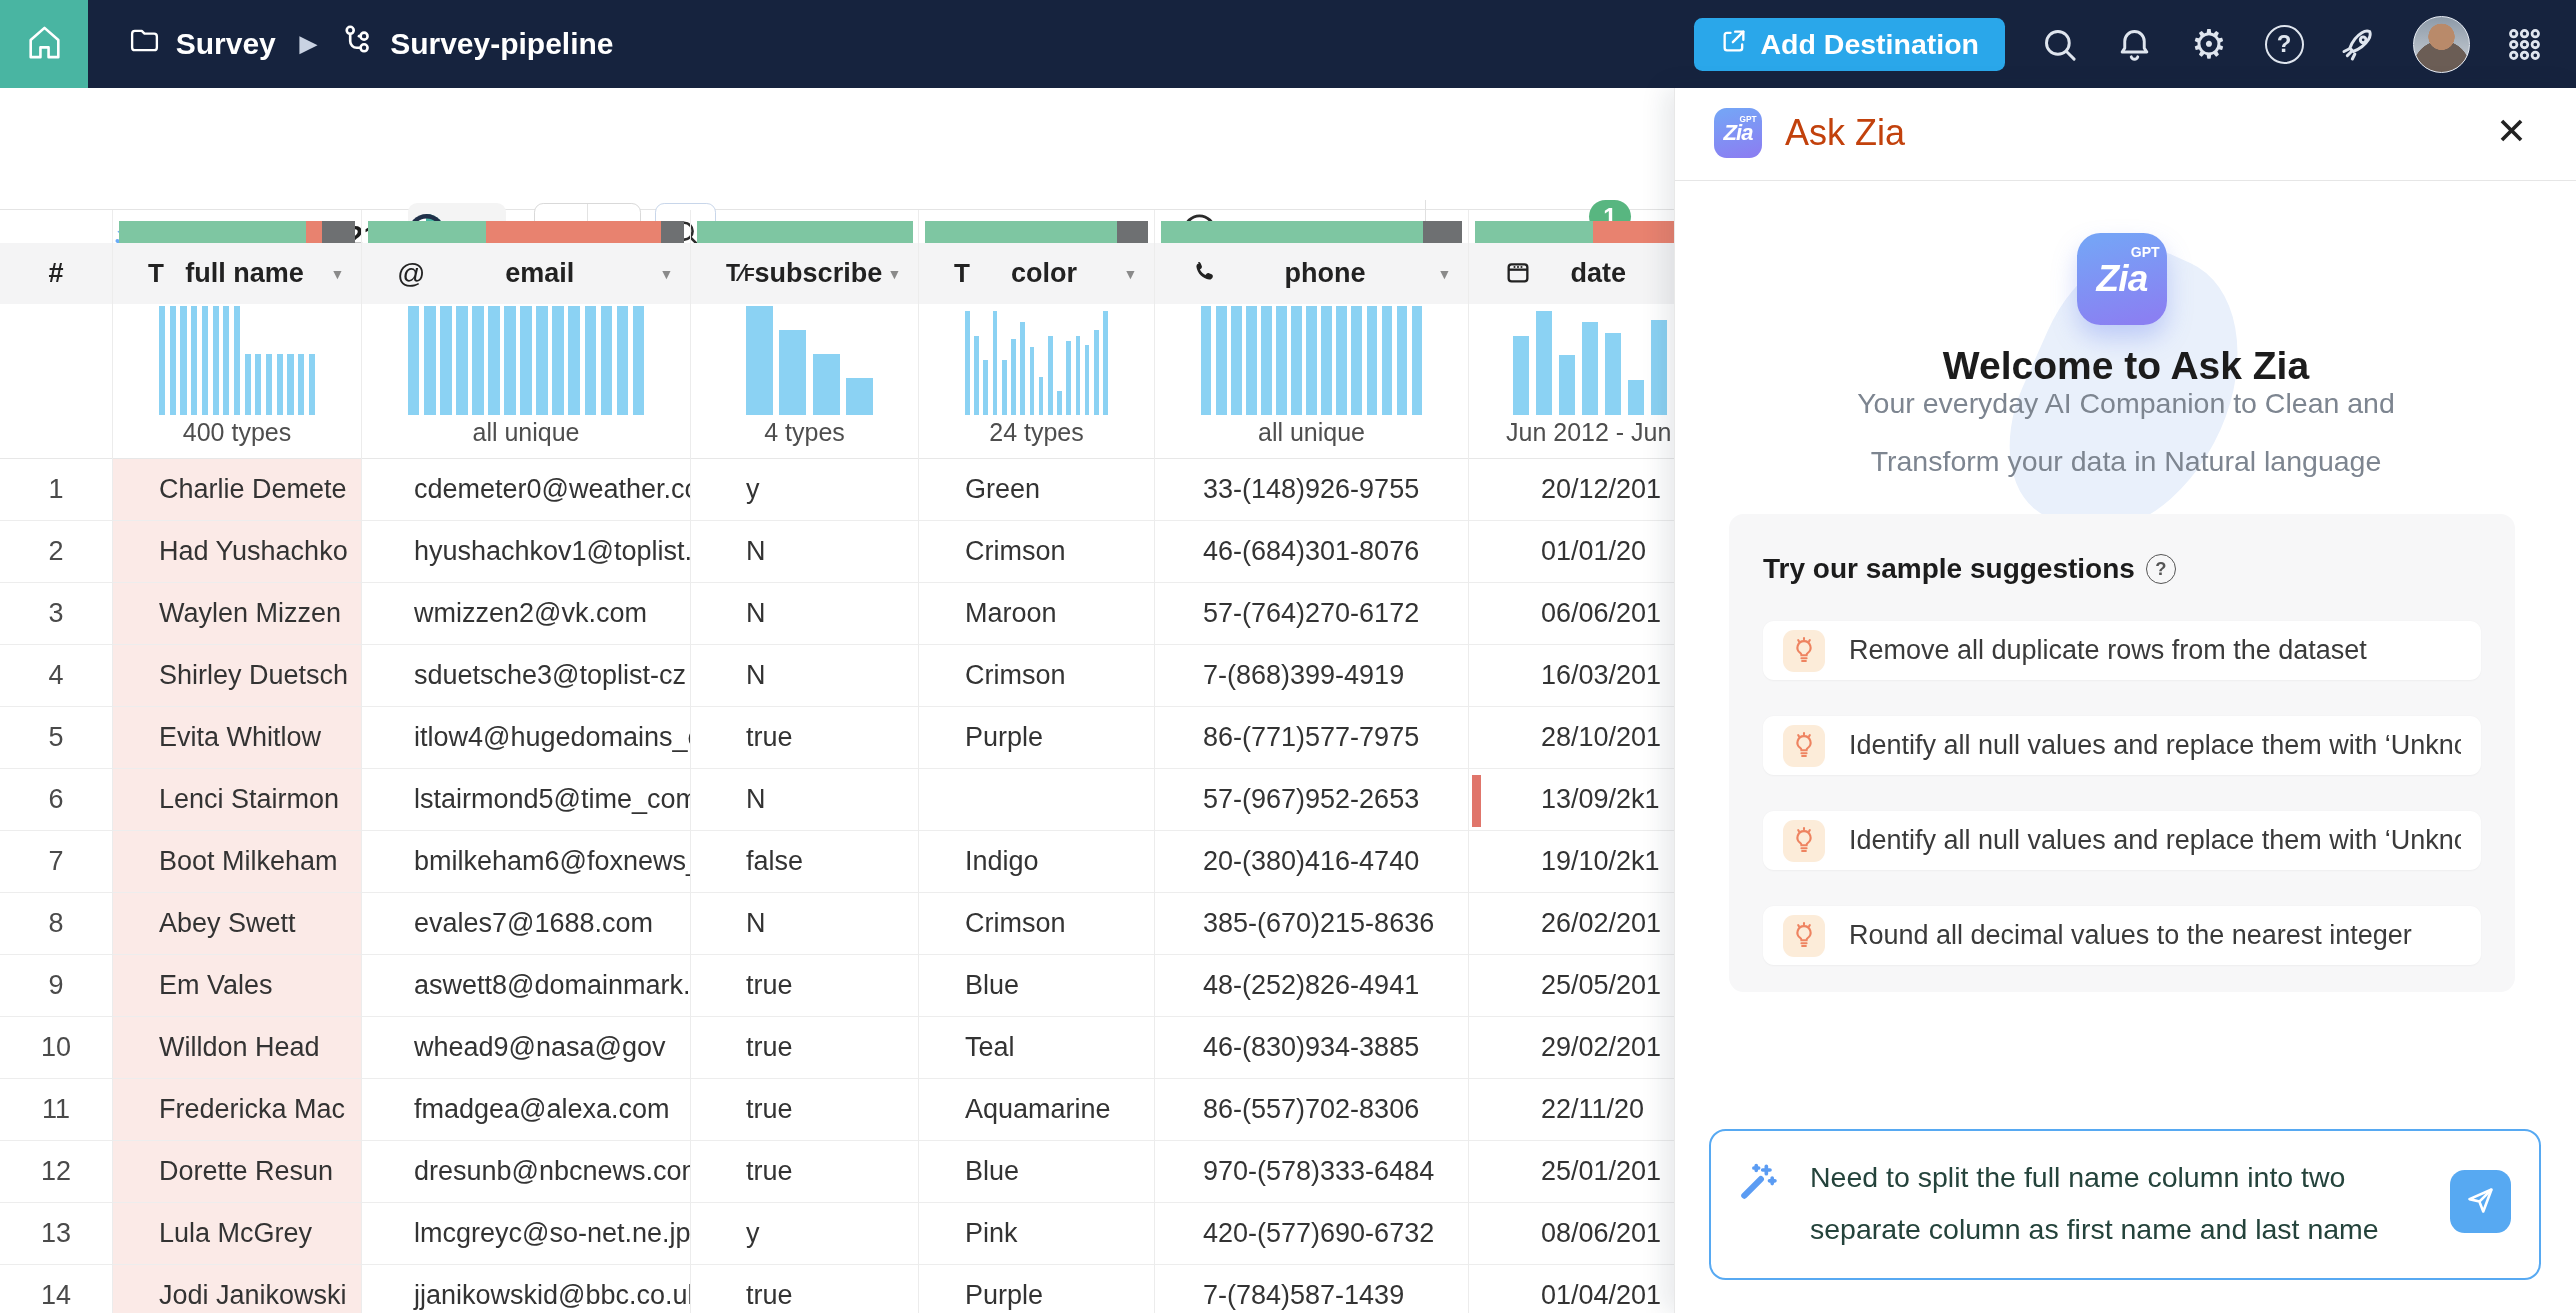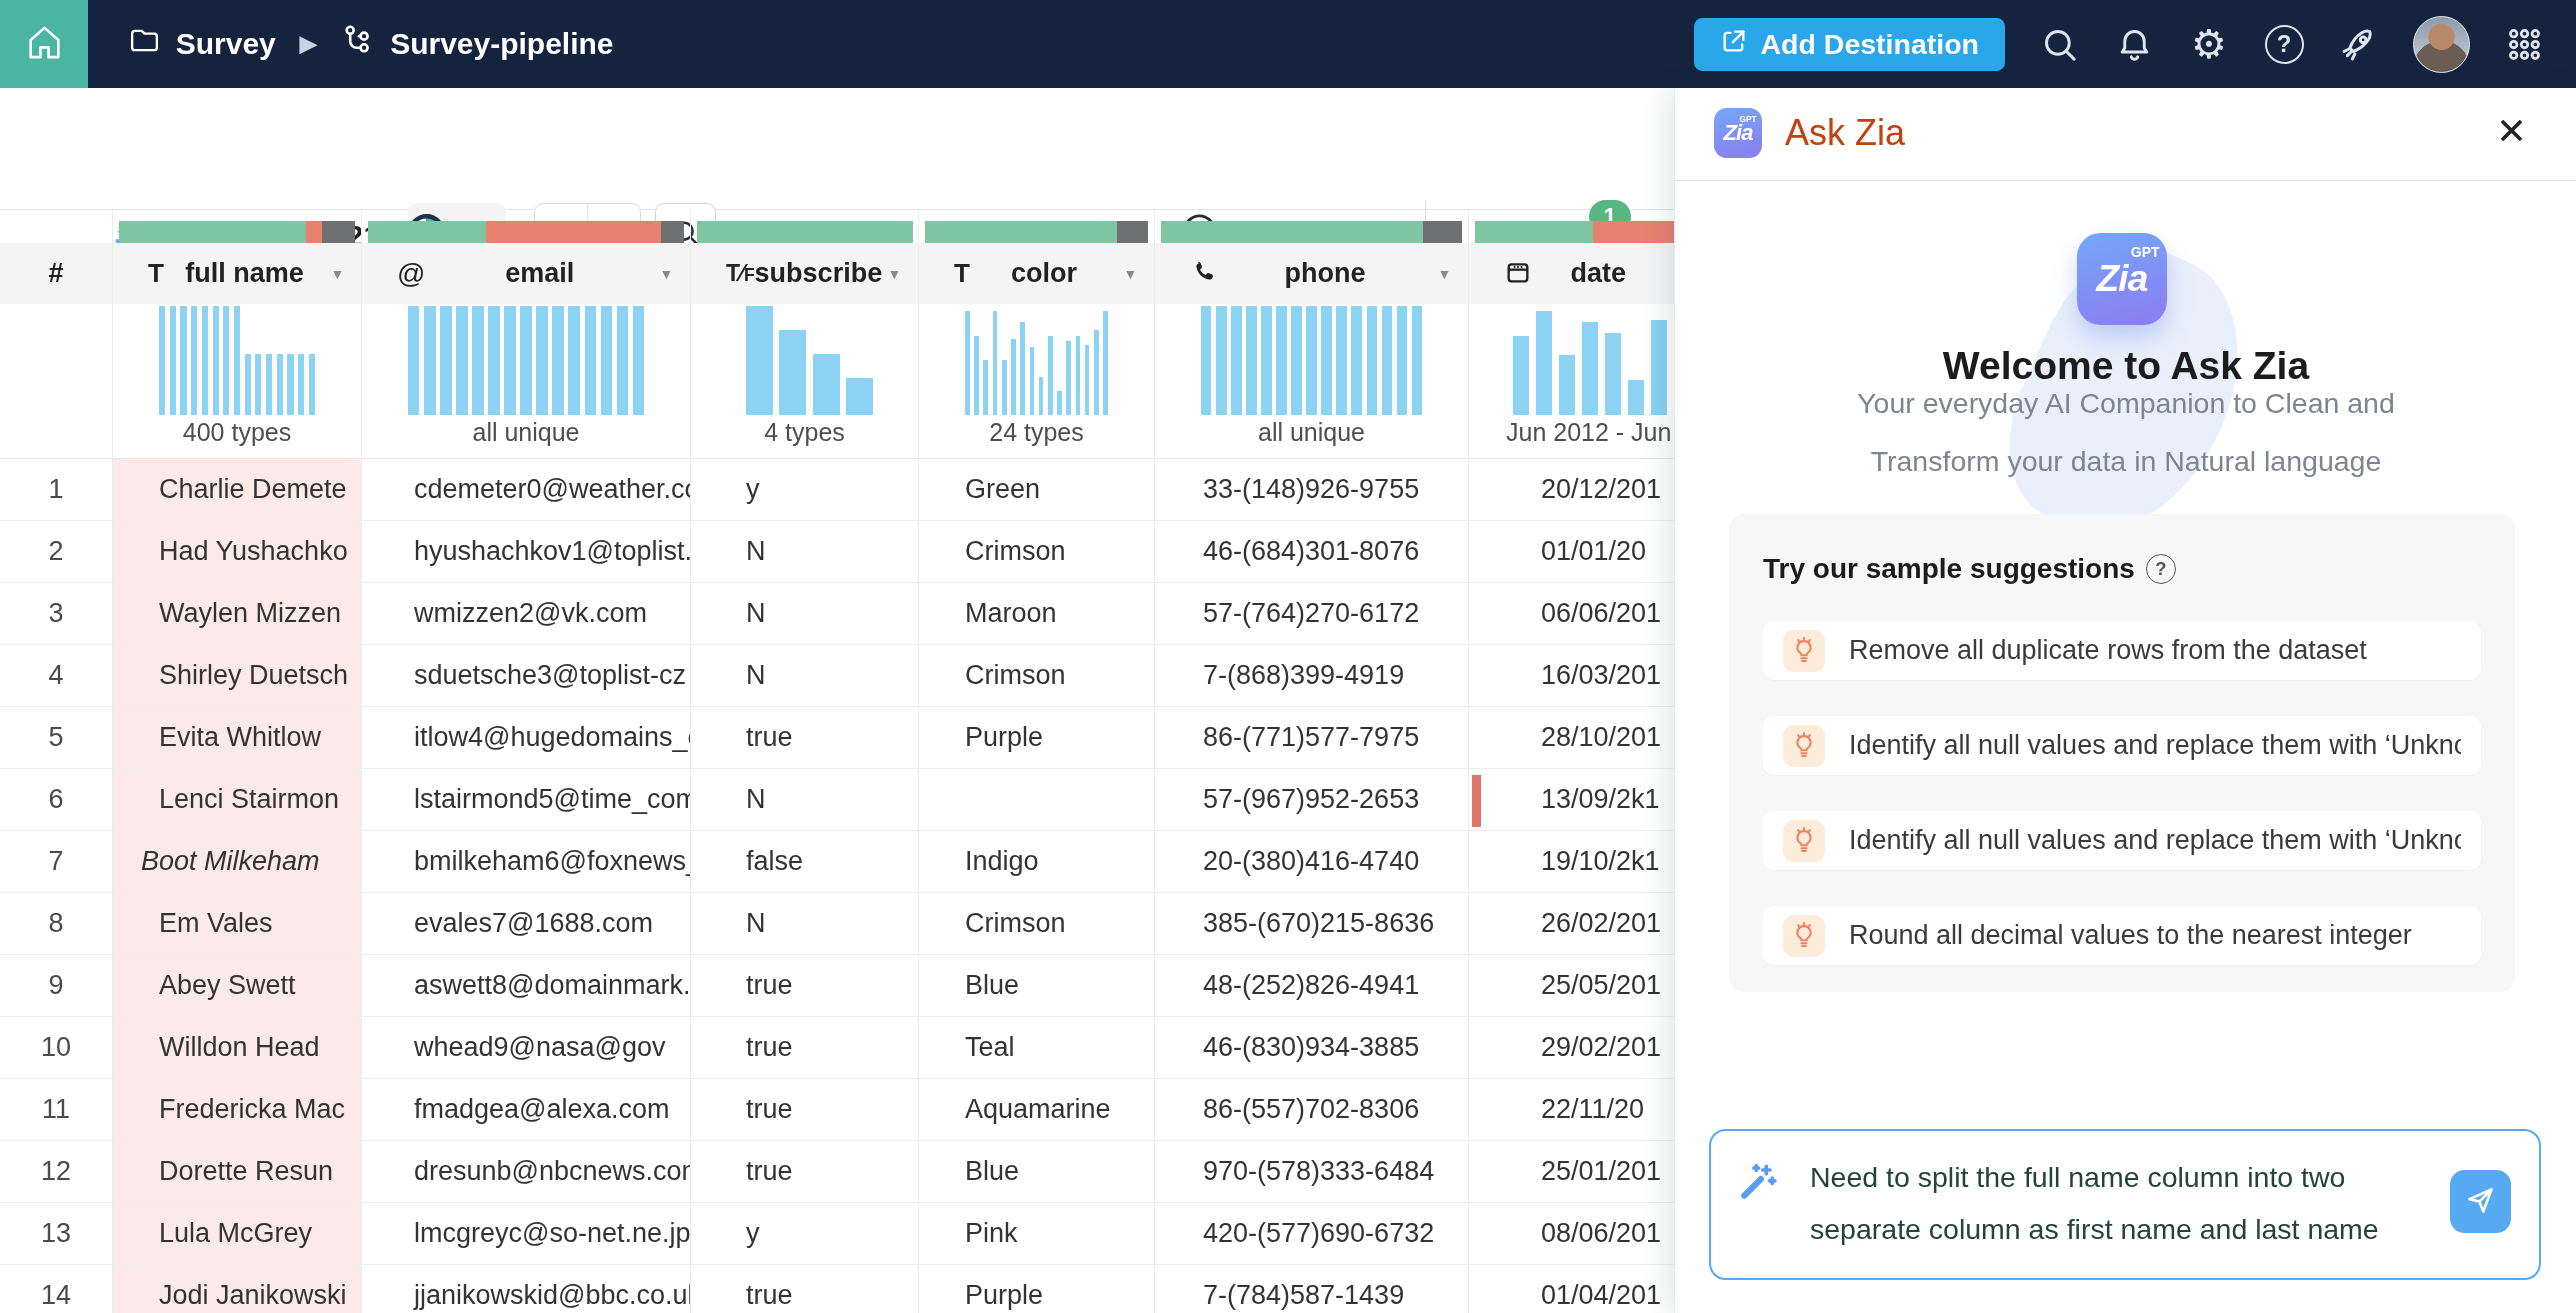--- a/index.html
+++ b/index.html
@@ -326,23 +326,23 @@
             </div>
             <div class="cap">400 types</div>
           </div>
           <div class="cells">
             <div class="cell hl" style="padding-left: 46px;">Charlie Demete</div>
             <div class="cell hl" style="padding-left: 46px;">Had Yushachko</div>
             <div class="cell hl" style="padding-left: 46px;">Waylen Mizzen</div>
             <div class="cell hl" style="padding-left: 46px;">Shirley Duetsch</div>
             <div class="cell hl" style="padding-left: 46px;">Evita Whitlow</div>
             <div class="cell hl" style="padding-left: 46px;">Lenci Stairmon</div>
-            <div class="cell hl" style="padding-left: 28px; font-style: italic;">Boot Milkeham</div>
+            <div class="cell hl" style="padding-left: 46px;">Boot Milkeham</div>
+            <div class="cell hl" style="padding-left: 46px;">Abey Swett</div>
             <div class="cell hl" style="padding-left: 46px;">Em Vales</div>
-            <div class="cell hl" style="padding-left: 46px;">Abey Swett</div>
             <div class="cell hl" style="padding-left: 46px;">Willdon Head</div>
             <div class="cell hl" style="padding-left: 46px;">Fredericka Mac</div>
             <div class="cell hl" style="padding-left: 46px;">Dorette Resun</div>
             <div class="cell hl" style="padding-left: 46px;">Lula McGrey</div>
             <div class="cell hl" style="padding-left: 46px;">Jodi Janikowski</div>
           </div>
         </div>
         <div class="col" style="width: 328px;">
           <div class="qbar">
             <div class="qseg" style="width: 37.5%; background: rgb(126, 198, 162);"></div>

